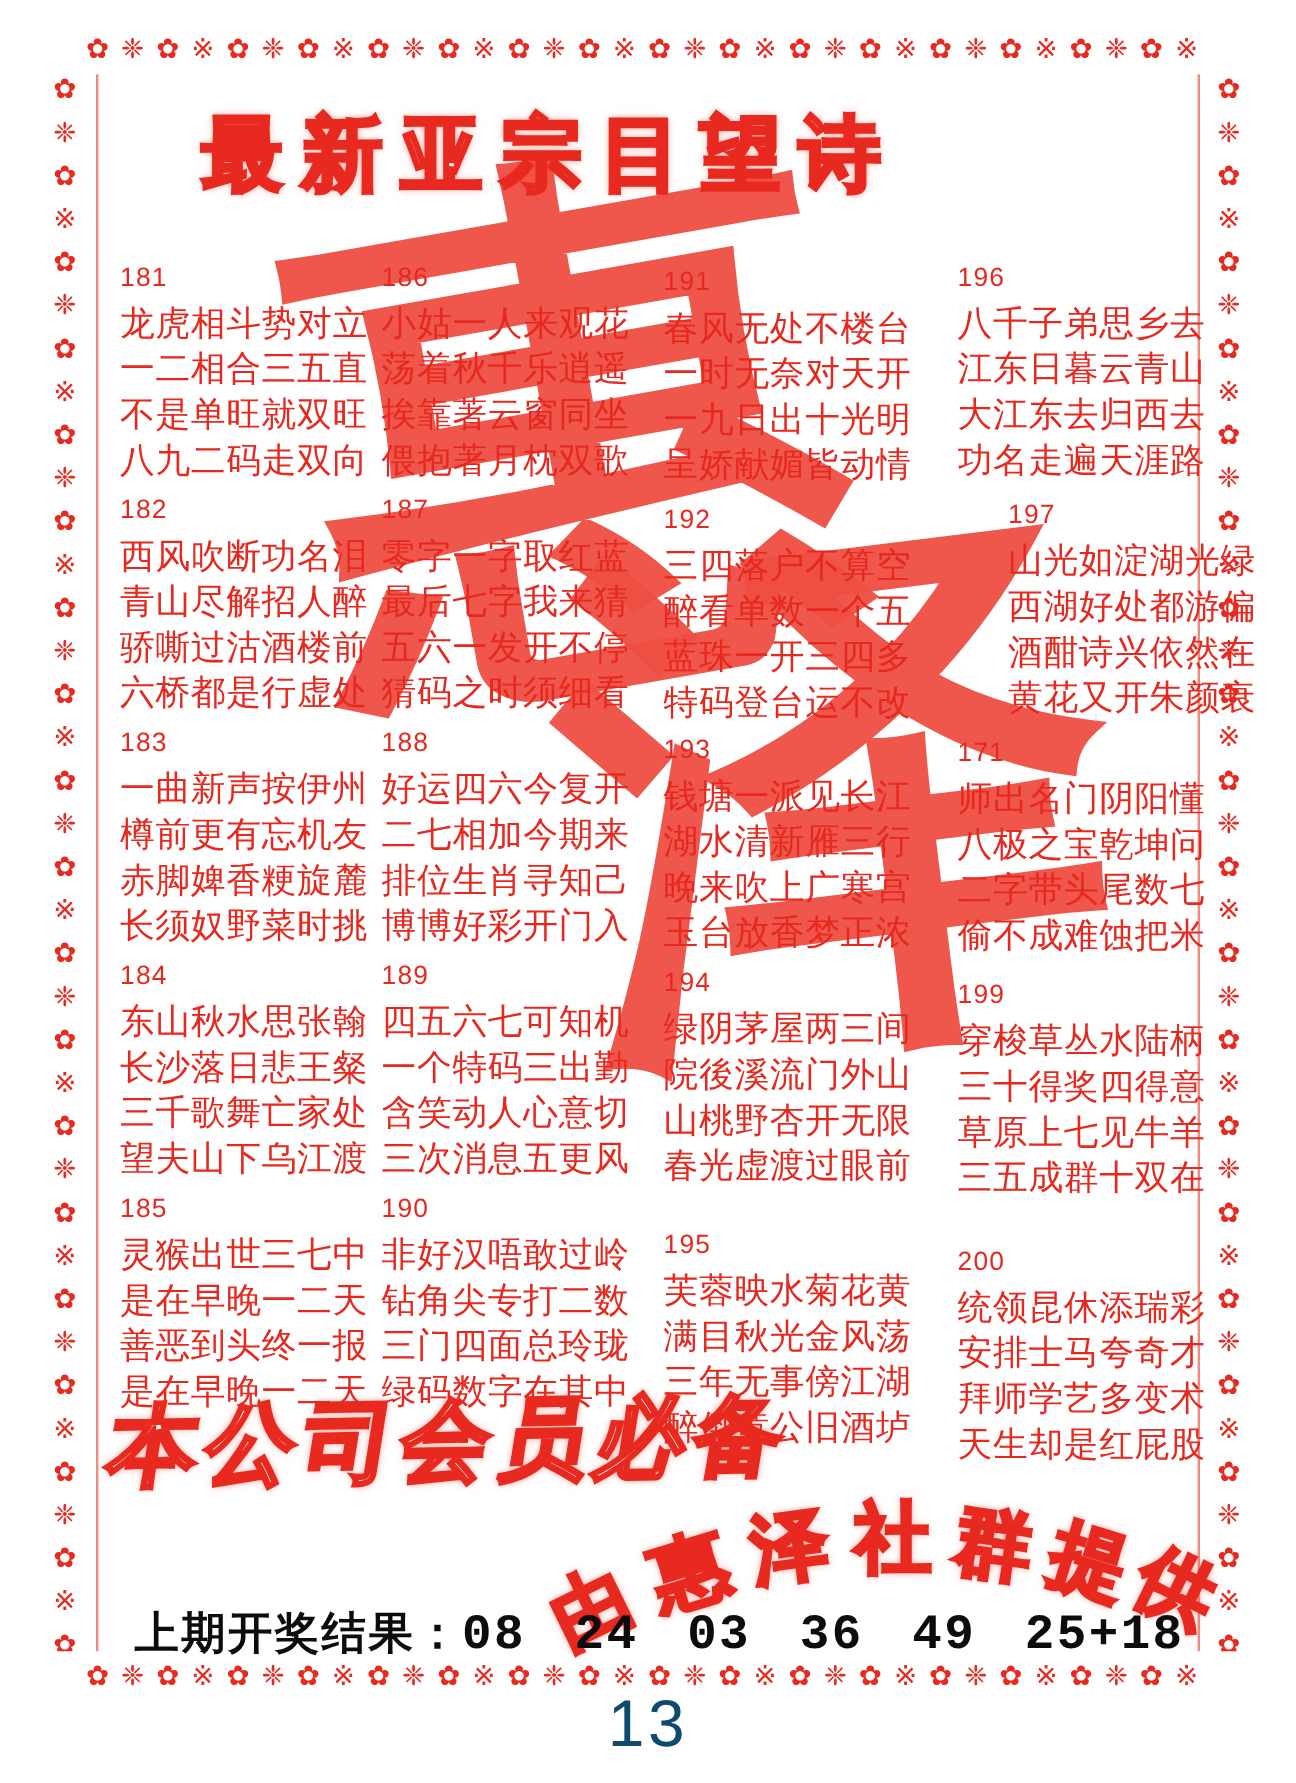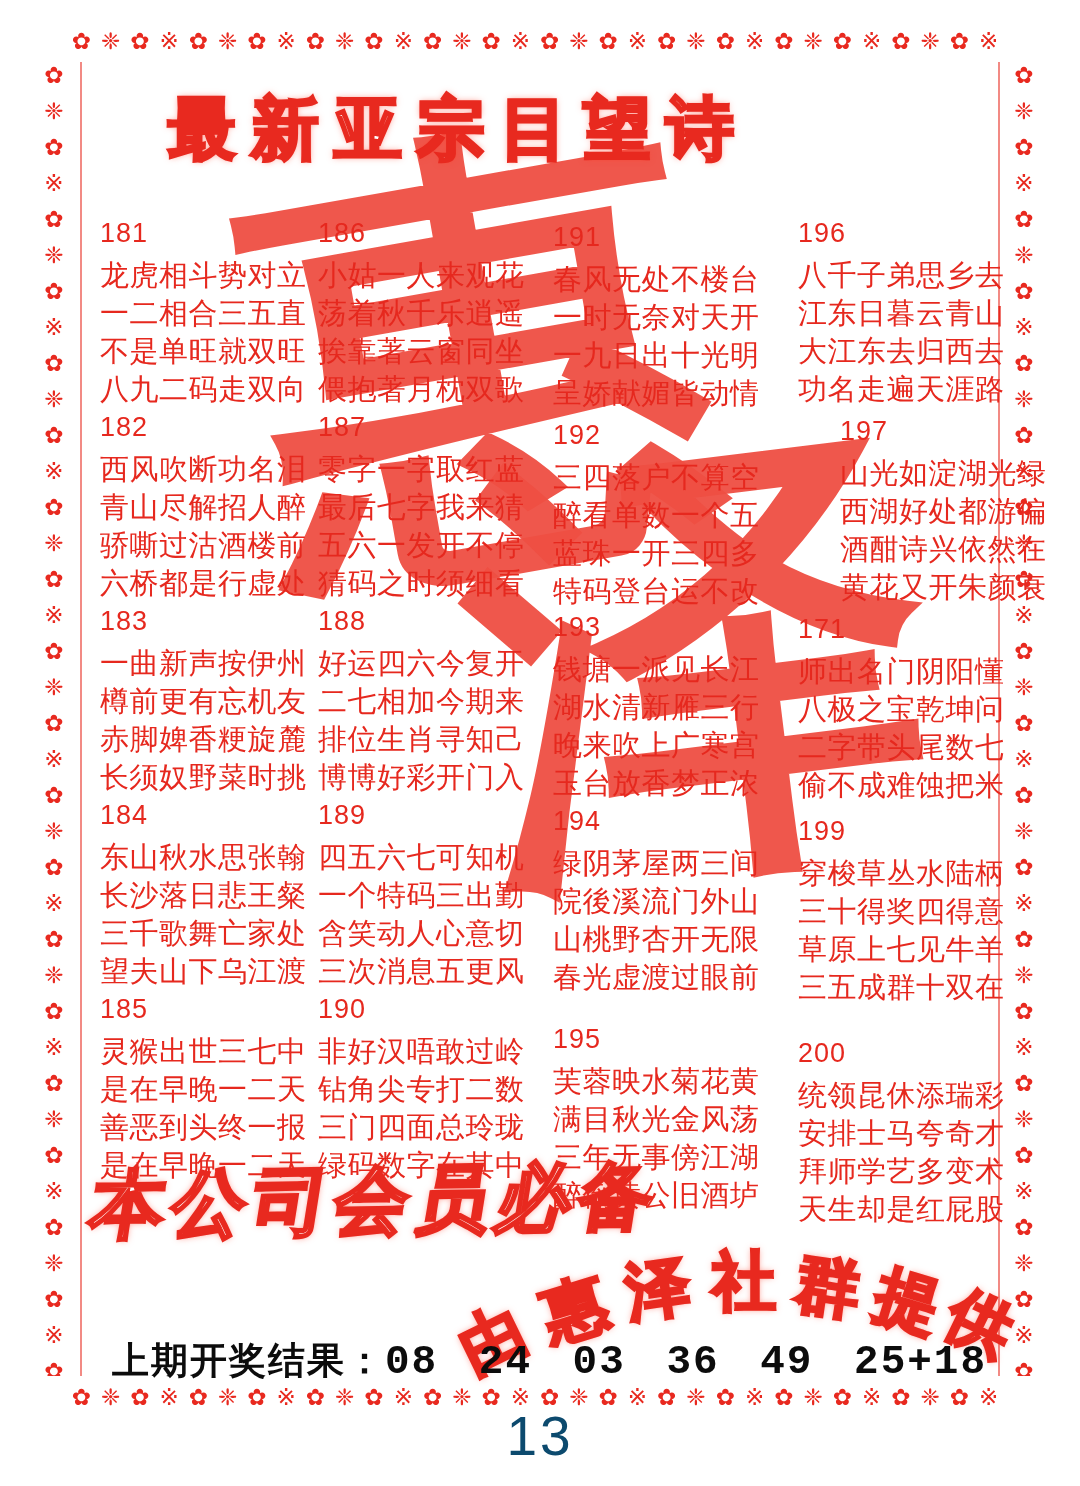--- a/index.html
+++ b/index.html
@@ -45,21 +45,21 @@
     font-size:68px;letter-spacing:15px;white-space:nowrap;
   }
 
   
   .poem-grid{
     position:absolute;left:100px;top:218px;z-index:2;
     display:grid;grid-template-columns:218px 235px 245px 232px;
     grid-template-rows:repeat(5,194px);grid-auto-flow:column;
   }
   .poem{mix-blend-mode:multiply;}
-  .poem-num{font-size:27px;color:#e6281e;margin-bottom:7px;letter-spacing:1px;}
+  .poem-num{font-size:22px;color:#e6281e;margin-bottom:7px;letter-spacing:1px;}
   .poem-line{font-size:29px;line-height:38px;color:#e6281e;white-space:nowrap;letter-spacing:0.5px;}
   .poem:nth-child(11){transform:translateY(4px);}
   .poem:nth-child(12){transform:translateY(8px);}
   .poem:nth-child(13){transform:translateY(6px);}
   .poem:nth-child(14){transform:translateY(6px);}
   .poem:nth-child(15){transform:translateY(30px);}
   .poem:nth-child(17){transform:translateY(4px);margin-left:42px;}
   .poem:nth-child(18){transform:translateY(8px);}
   .poem:nth-child(19){transform:translateY(16px);}
   .poem:nth-child(20){transform:translateY(44px);}

